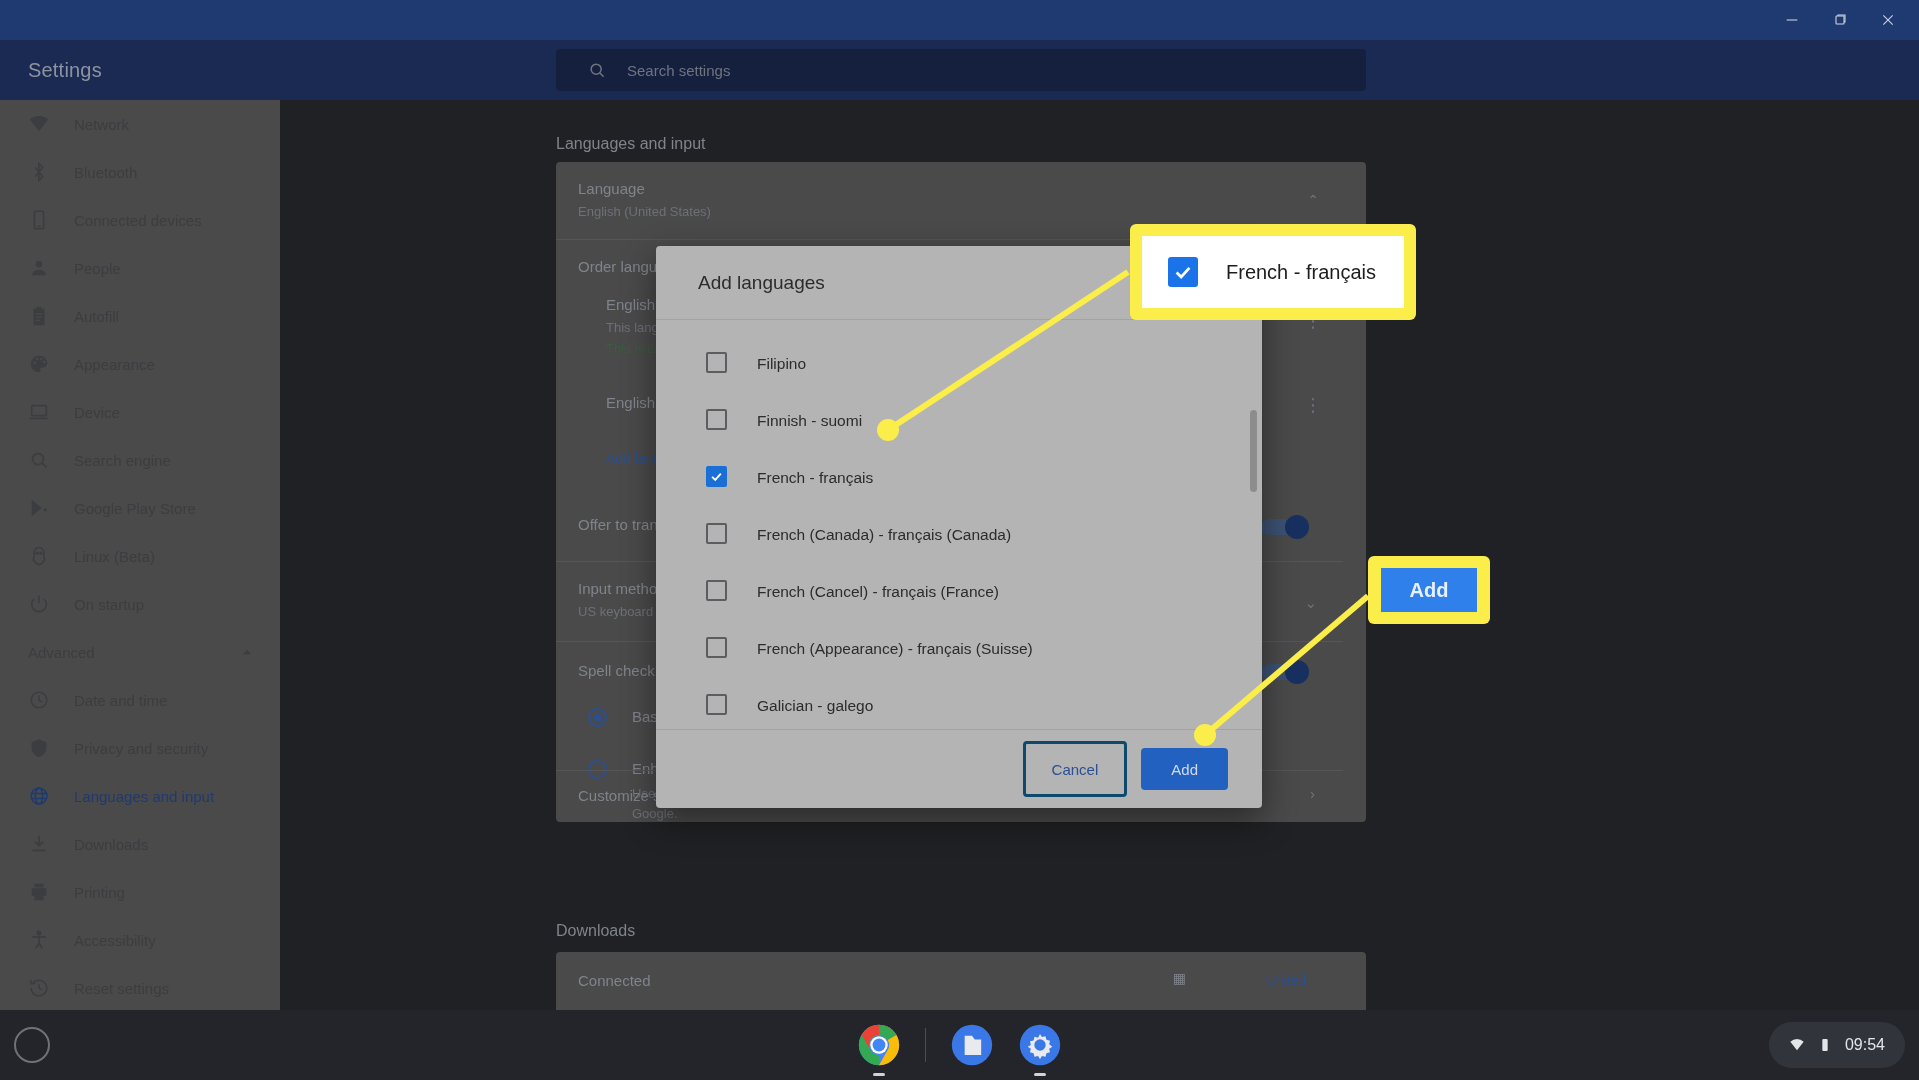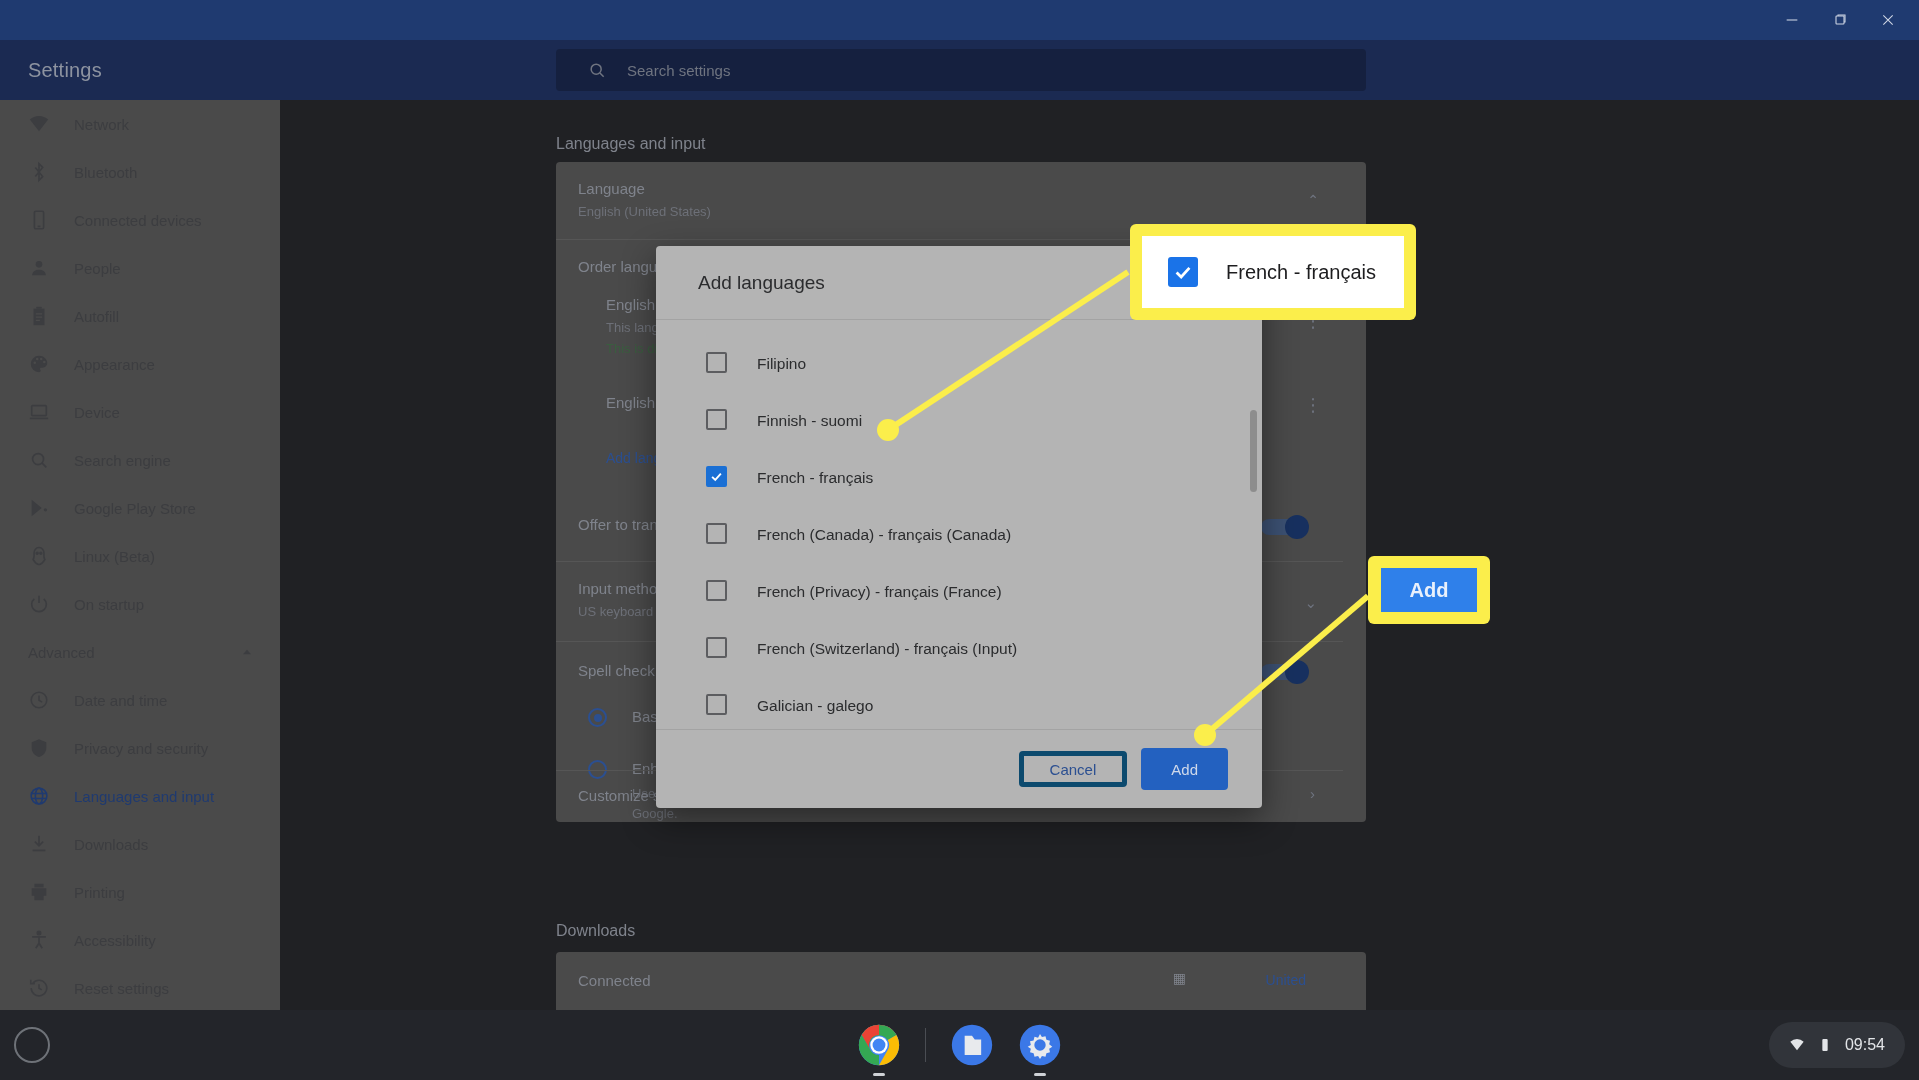--- a/index.html
+++ b/index.html
@@ -136,21 +136,21 @@
   .lang-name{ color:#2b2c2e; font-size:15.5px; }
   .scrollbar{
     position:absolute; right:5px; top:90px; width:7px; height:82px;
     background:#8d8d8d; border-radius:4px;
   }
   .modal-foot{
     height:78px; display:flex; align-items:center;
     justify-content:flex-end; gap:14px; padding-right:34px;
   }
   .btn-cancel{
-    height:36px; padding:0 26px; border:5px solid #0c4a6e;
+    height:56px; padding:0 26px; border:3px solid #0c4a6e;
     border-radius:4px; color:#2b4f91; font-size:15px;
     display:flex; align-items:center; background:transparent;
   }
   .btn-add{
     height:42px; padding:0 30px; border:none; border-radius:4px;
     background:#2361c0; color:#cfd9ea; font-size:15px;
     display:flex; align-items:center;
   }
 
   
@@ -480,25 +480,25 @@
               </svg>
           </span>
           <span class="lang-name">French - français</span>
         </div>
         <div class="lang-row">
           <span class="cbx"></span>
           <span class="lang-name">French (Canada) - français (Canada)</span>
         </div>
         <div class="lang-row">
           <span class="cbx"></span>
-          <span class="lang-name">French (Privacy) - français (France)</span>
+          <span class="lang-name">French (Cancel) - français (France)</span>
         </div>
         <div class="lang-row">
           <span class="cbx"></span>
-          <span class="lang-name">French (Switzerland) - français (Input)</span>
+          <span class="lang-name">French (Appearance) - français (Suisse)</span>
         </div>
         <div class="lang-row">
           <span class="cbx"></span>
           <span class="lang-name">Galician - galego</span>
         </div>
         <div class="lang-row">
           
           
         </div>
       </div>

